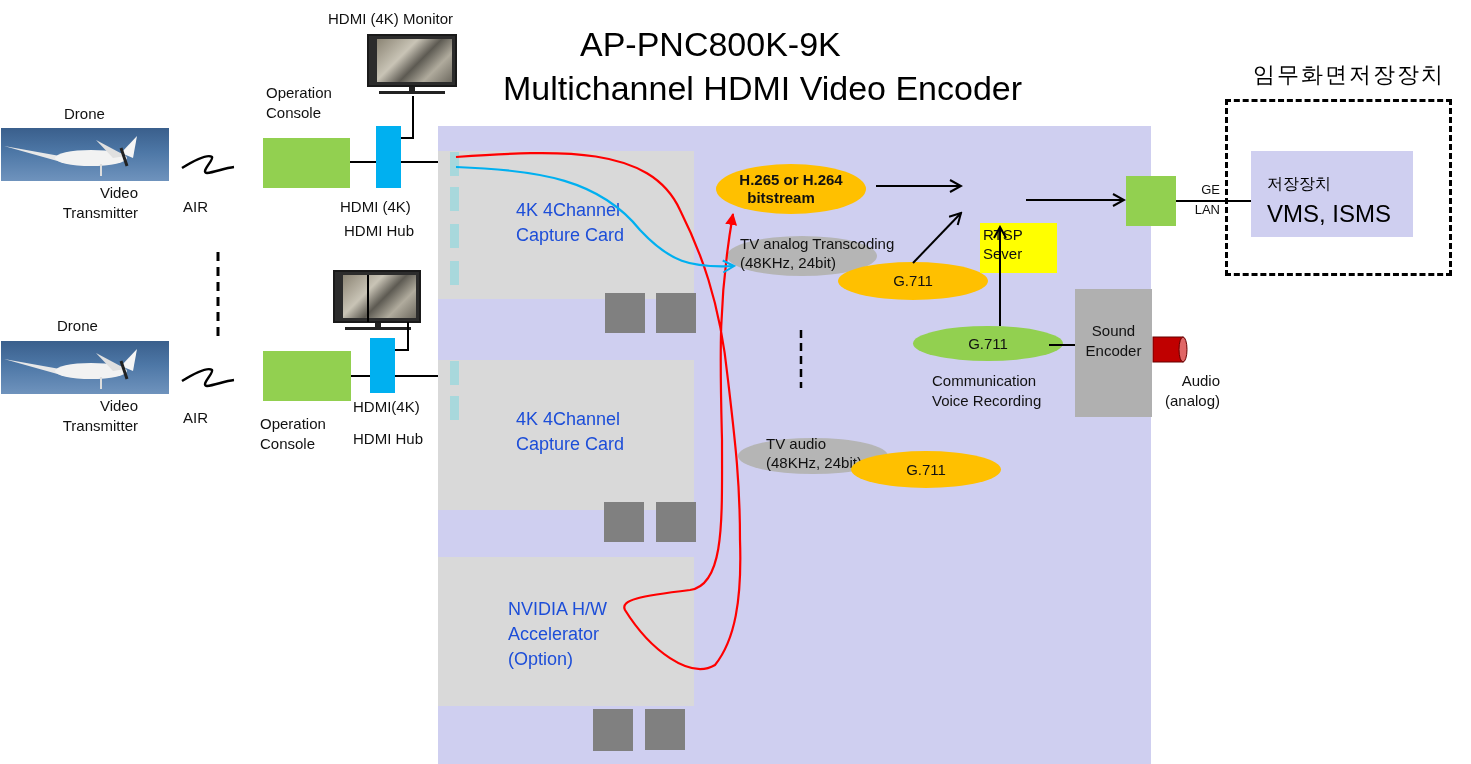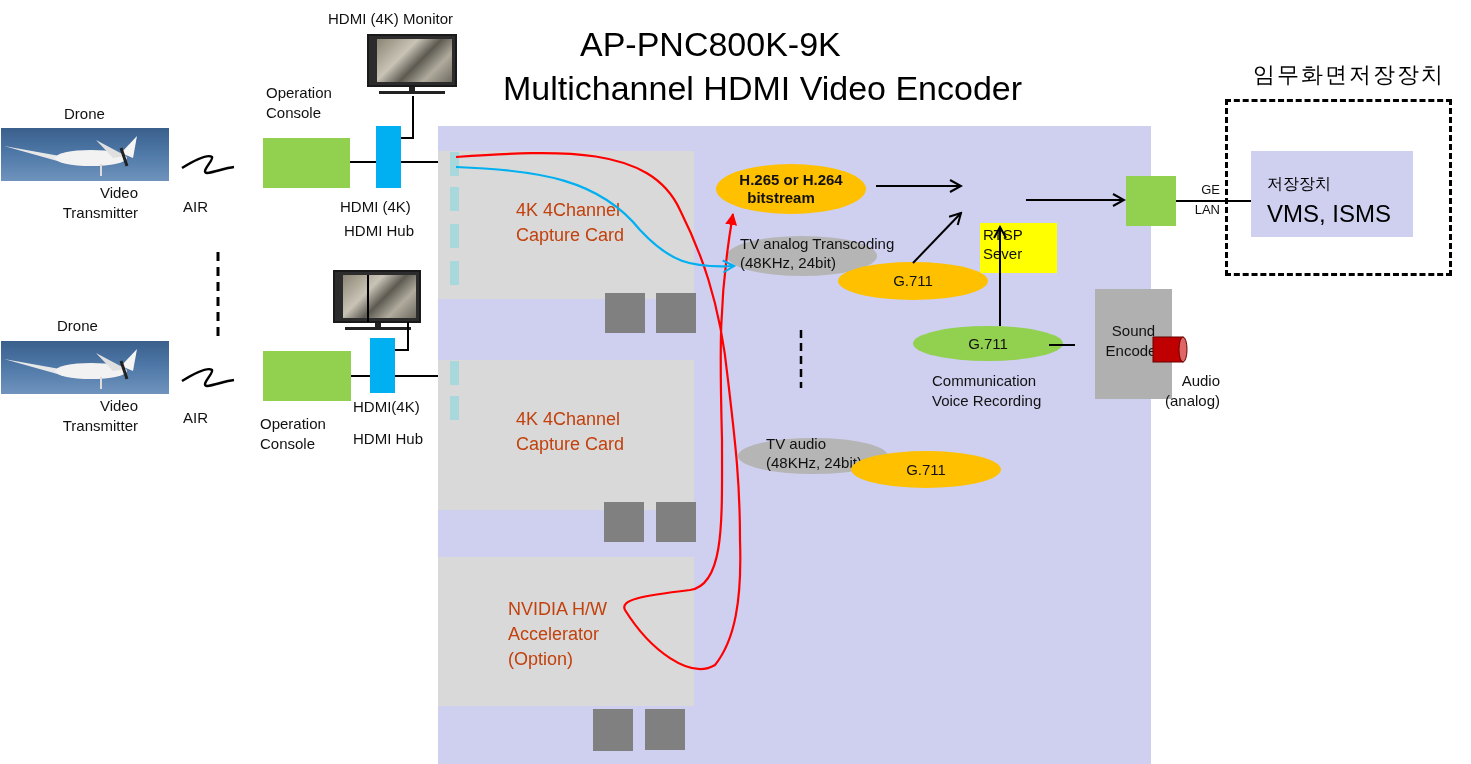--- a/index.html
+++ b/index.html
@@ -7,21 +7,21 @@
          font-family:"Liberation Sans", "DejaVu Sans", sans-serif; color:#000; }
   .abs { position:absolute; }
   .lbl { position:absolute; font-size:15px; line-height:20px; white-space:nowrap; color:#111; }
   .lbl.c { text-align:right; }
   .title1 { position:absolute; left:580px; top:24px; font-size:34px; line-height:40px; white-space:nowrap; }
   .title2 { position:absolute; left:491px; top:68px; font-size:34px; line-height:40px; white-space:nowrap;margin-left:12px; }
   .korean-title { position:absolute; left:1253px; top:60px; font-size:22px; white-space:nowrap; letter-spacing:2px; font-family:"DejaVu Sans", sans-serif; }
 
   .encoder-bg { left:438px; top:126px; width:713px; height:638px; background:#cfcff0; }
   .card { background:#d9d9d9; }
-  .card-text { position:absolute; font-size:18px; line-height:25px; white-space:nowrap; color:#c2410c; }
+  .card-text { position:absolute; font-size:18px; line-height:25px; white-space:nowrap; color:#1d4ed8; }
   .port { position:absolute; width:9px; height:24px; background:#a8d8dc; }
   .conn { position:absolute; background:#808080; }
 
   .drone-img { position:absolute; width:168px; height:53px;
      background:linear-gradient(180deg,#3a5f8c 0%, #4d77a6 45%, #6f93bd 100%); overflow:hidden; }
   .drone-img svg { position:absolute; left:0; top:0; }
 
   .console { position:absolute; background:#92d050; }
   .hub { position:absolute; background:#00b0f0; }
   .monitor { position:absolute; }
@@ -180,21 +180,21 @@
 <div class="lbl" style="left:932px;top:371px;">
   <div>Communication</div>
   <div>Voice Recording</div>
 </div>
 
 <div class="rtsp" style="left:980px;top:175px;width:77px;height:50px;margin-top:48px;">
   <div>RTSP</div>
   <div>Sever</div>
 </div>
 
-<div class="sound-enc" style="left:1075px;top:289px;width:77px;height:110px;padding-top:32px;box-sizing:border-box;margin-left:20px;">
+<div class="sound-enc" style="left:1075px;top:289px;width:77px;height:128px;padding-top:32px;box-sizing:border-box;">
   <div>Sound</div>
   <div>Encoder</div>
 </div>
 
 <svg class="abs" style="left:1150px;top:334px;" width="42" height="32">
   <rect x="3" y="3" width="30" height="25" fill="#c00000" stroke="#600" stroke-width="1"></rect>
   <ellipse cx="33" cy="15.5" rx="4" ry="12.5" fill="#e06666" stroke="#600" stroke-width="1"></ellipse>
 </svg>
 <div class="lbl c" style="left:1150px;top:371px;width:70px;">
   <div>Audio</div>

